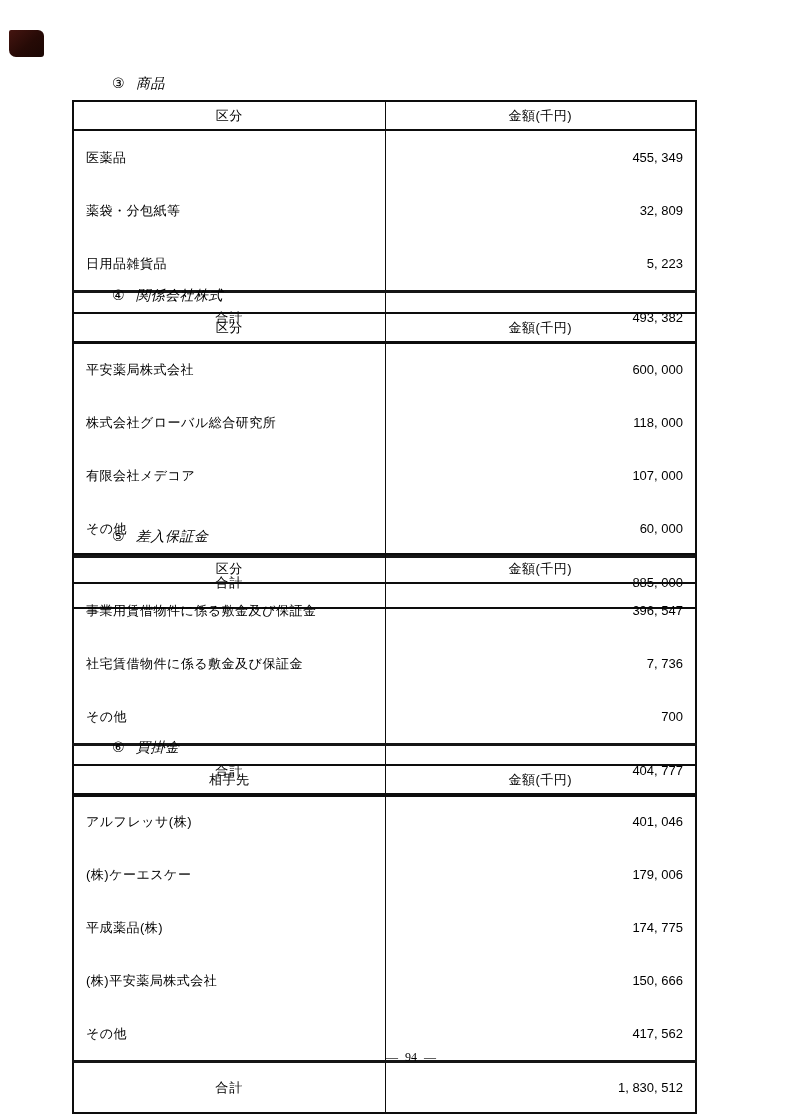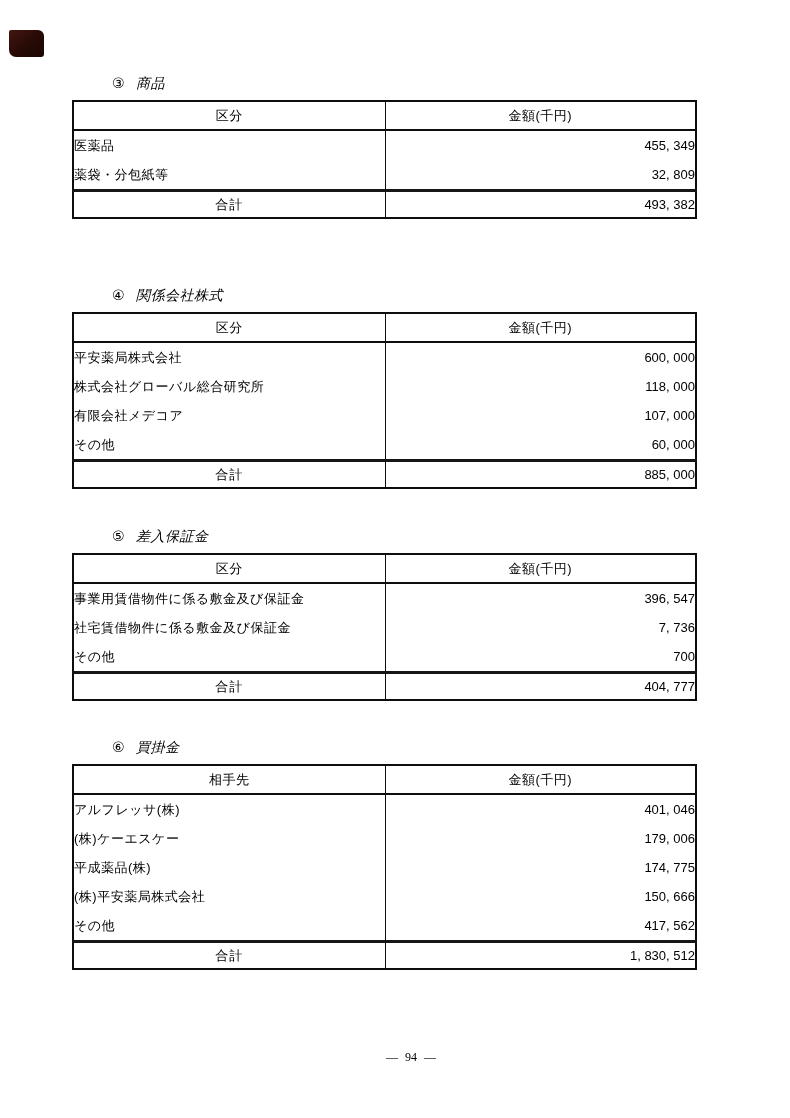--- a/index.html
+++ b/index.html
@@ -46,21 +46,21 @@
   }
   table.data-table { border: 2px solid #0d0d0d; margin-top: 8px; }
   table.data-table th {
     font-weight: normal;
     text-align: center;
     height: 27px;
     border-bottom: 2px solid #0d0d0d;
     letter-spacing: 0.5px;
     padding: 0;
   }
-  table.data-table td { padding: 0; }
+  table.data-table td { padding: 12px; }
   td.cell-label {
     text-align: left;
     padding-left: 7px;
     height: 29px;
     letter-spacing: 0.5px;
   }
   td.cell-amount {
     text-align: right;
     padding-right: 7px;
     height: 29px;
@@ -114,20 +114,24 @@
       </thead>
       <tbody>
         <tr>
           <td class="cell-label">医薬品</td>
           <td class="cell-amount col-amount-border">455, 349</td>
         </tr>
         <tr>
           <td class="cell-label">薬袋・分包紙等</td>
           <td class="cell-amount col-amount-border">32, 809</td>
         </tr>
+        <tr>
+          <td class="cell-label">日用品雑貨品</td>
+          <td class="cell-amount col-amount-border">5, 223</td>
+        </tr>
         <tr class="total-row">
           <td class="total-label">合計</td>
           <td class="cell-amount col-amount-border">493, 382</td>
         </tr>
       </tbody>
     </table>
   </div>
 
   <div class="section" id="sec-affiliates">
     <div class="sec-heading">

